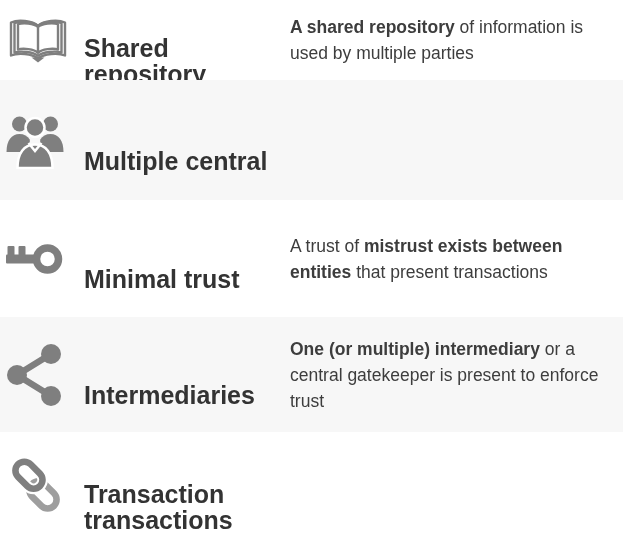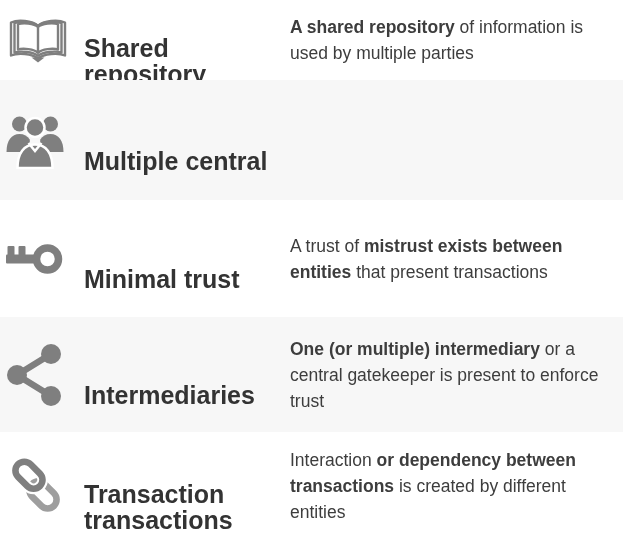--- a/index.html
+++ b/index.html
@@ -113,16 +113,15 @@
 
   <section class="row row-5">
     <div class="icon-cell">
       <svg width="60" height="64" viewBox="0 0 64 66" fill="none">
         <rect class="chain-bottom" x="30" y="26" width="19" height="33" rx="9.5" transform="rotate(-45 39.5 42.5)" stroke-width="7"></rect>
         <rect class="halo" x="15" y="5" width="19" height="33" rx="9.5" transform="rotate(-45 24.5 21.5)" stroke-width="11.5"></rect>
         <rect class="chain-top" x="15" y="5" width="19" height="33" rx="9.5" transform="rotate(-45 24.5 21.5)" stroke-width="7"></rect>
       </svg>
     </div>
     <div class="title-cell">Transaction transactions</div>
-    <div class="desc-cell"><span>Interaction </span><b>or dependency between transactions</b><span> is created by different entities</span></div>
   </section>
 
 </div>
 
 </body></html>

